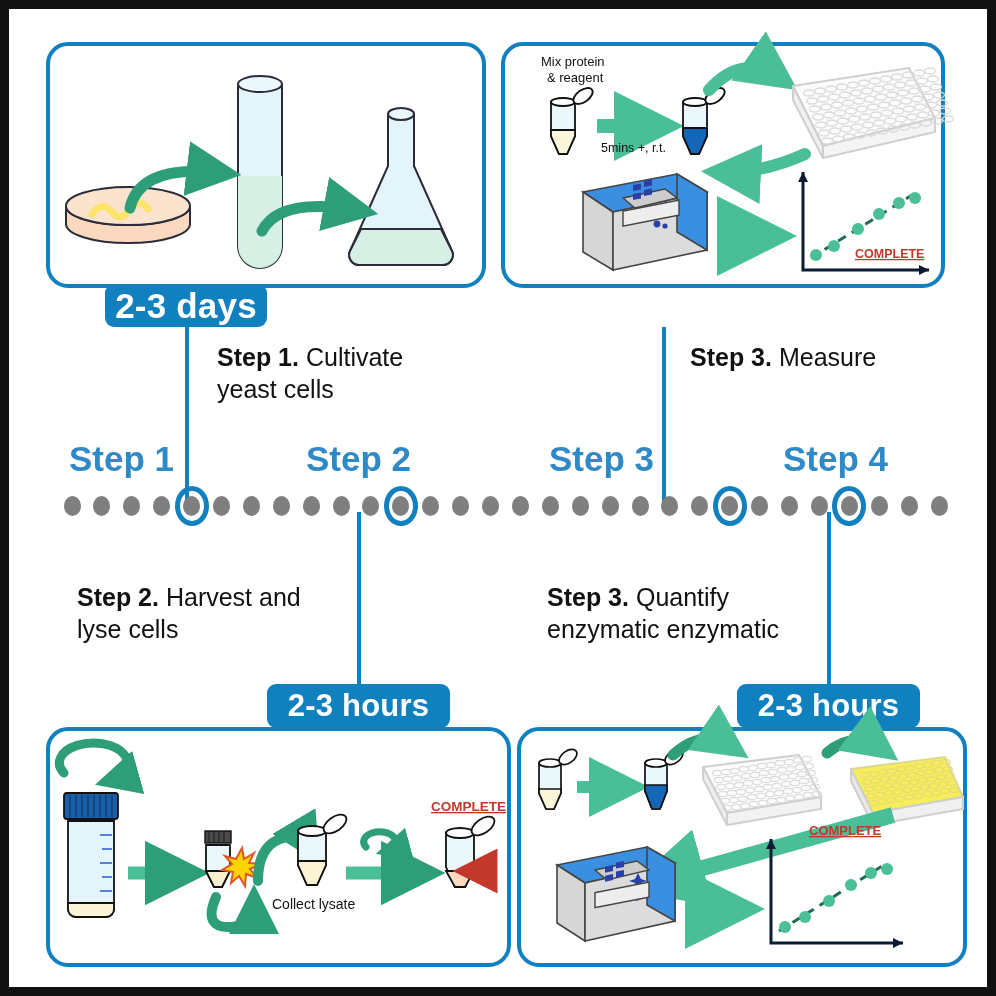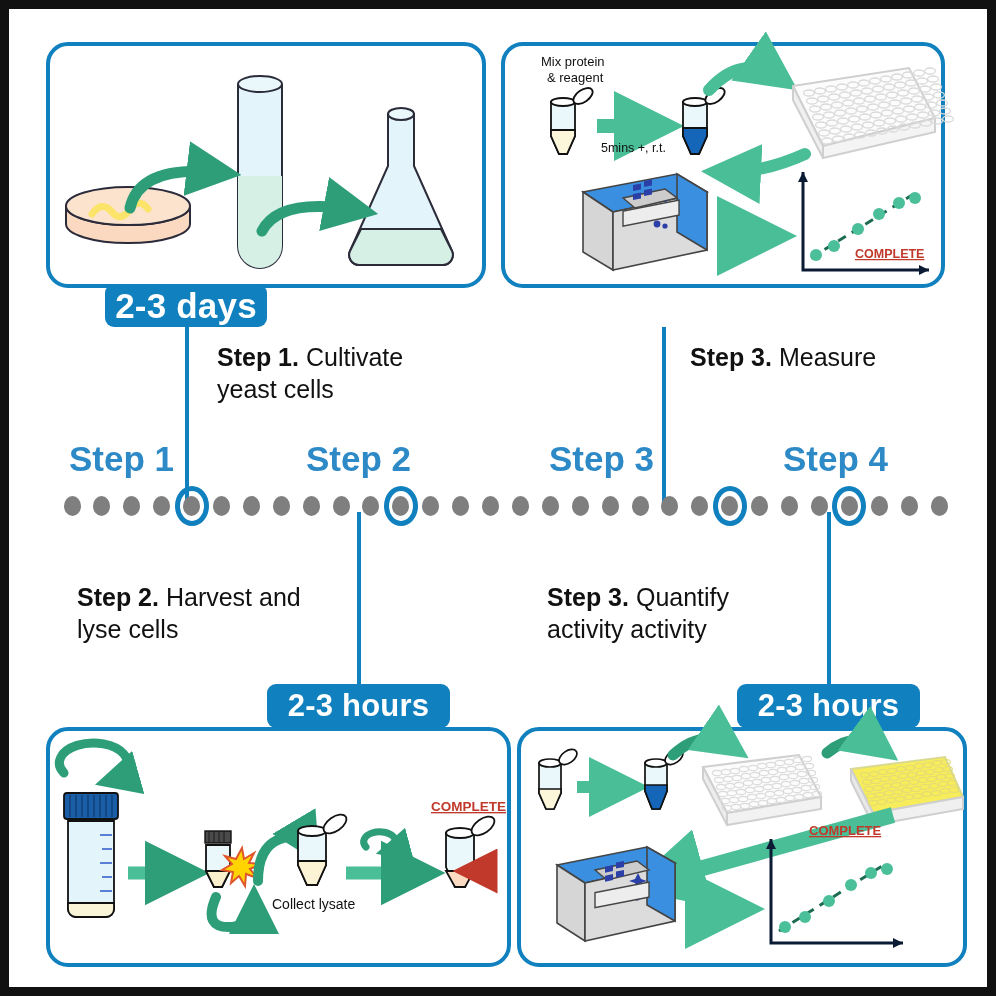--- a/index.html
+++ b/index.html
@@ -398,21 +398,21 @@
           <path d="M447,140 L416,140" stroke="#C0392B" stroke-width="9" marker-end="url(#ah2r)"></path>
         </g>
         <text class="smalltxt" x="381" y="80" font-size="13.5" font-weight="bold" fill="#C0392B" text-decoration="underline">COMPLETE</text>
       </svg>
     </div>
   </div>
 
   <div class="desc" style="left:538px;top:572px;width:340px;">
     <b>Step 3.</b>
     <span>Quantify</span><br>
-    <span>activity  activity</span>
+    <span>enzymatic  enzymatic</span>
   </div>
 
   <div class="connector" style="left:818px;top:503px;height:172px;"></div>
   <div class="badge" style="left:728px;top:675px;width:183px;height:44px;font-size:31px;">2-3 hours</div>
 
   <div class="panel" style="left:508px;top:718px;width:450px;height:240px;">
     <div class="panel-inner">
       <svg width="442" height="232" viewBox="0 0 442 232">
         <defs>
           <marker id="ah4" viewBox="0 0 10 10" refX="7" refY="5" markerWidth="5" markerHeight="5" orient="auto-start-reverse">

